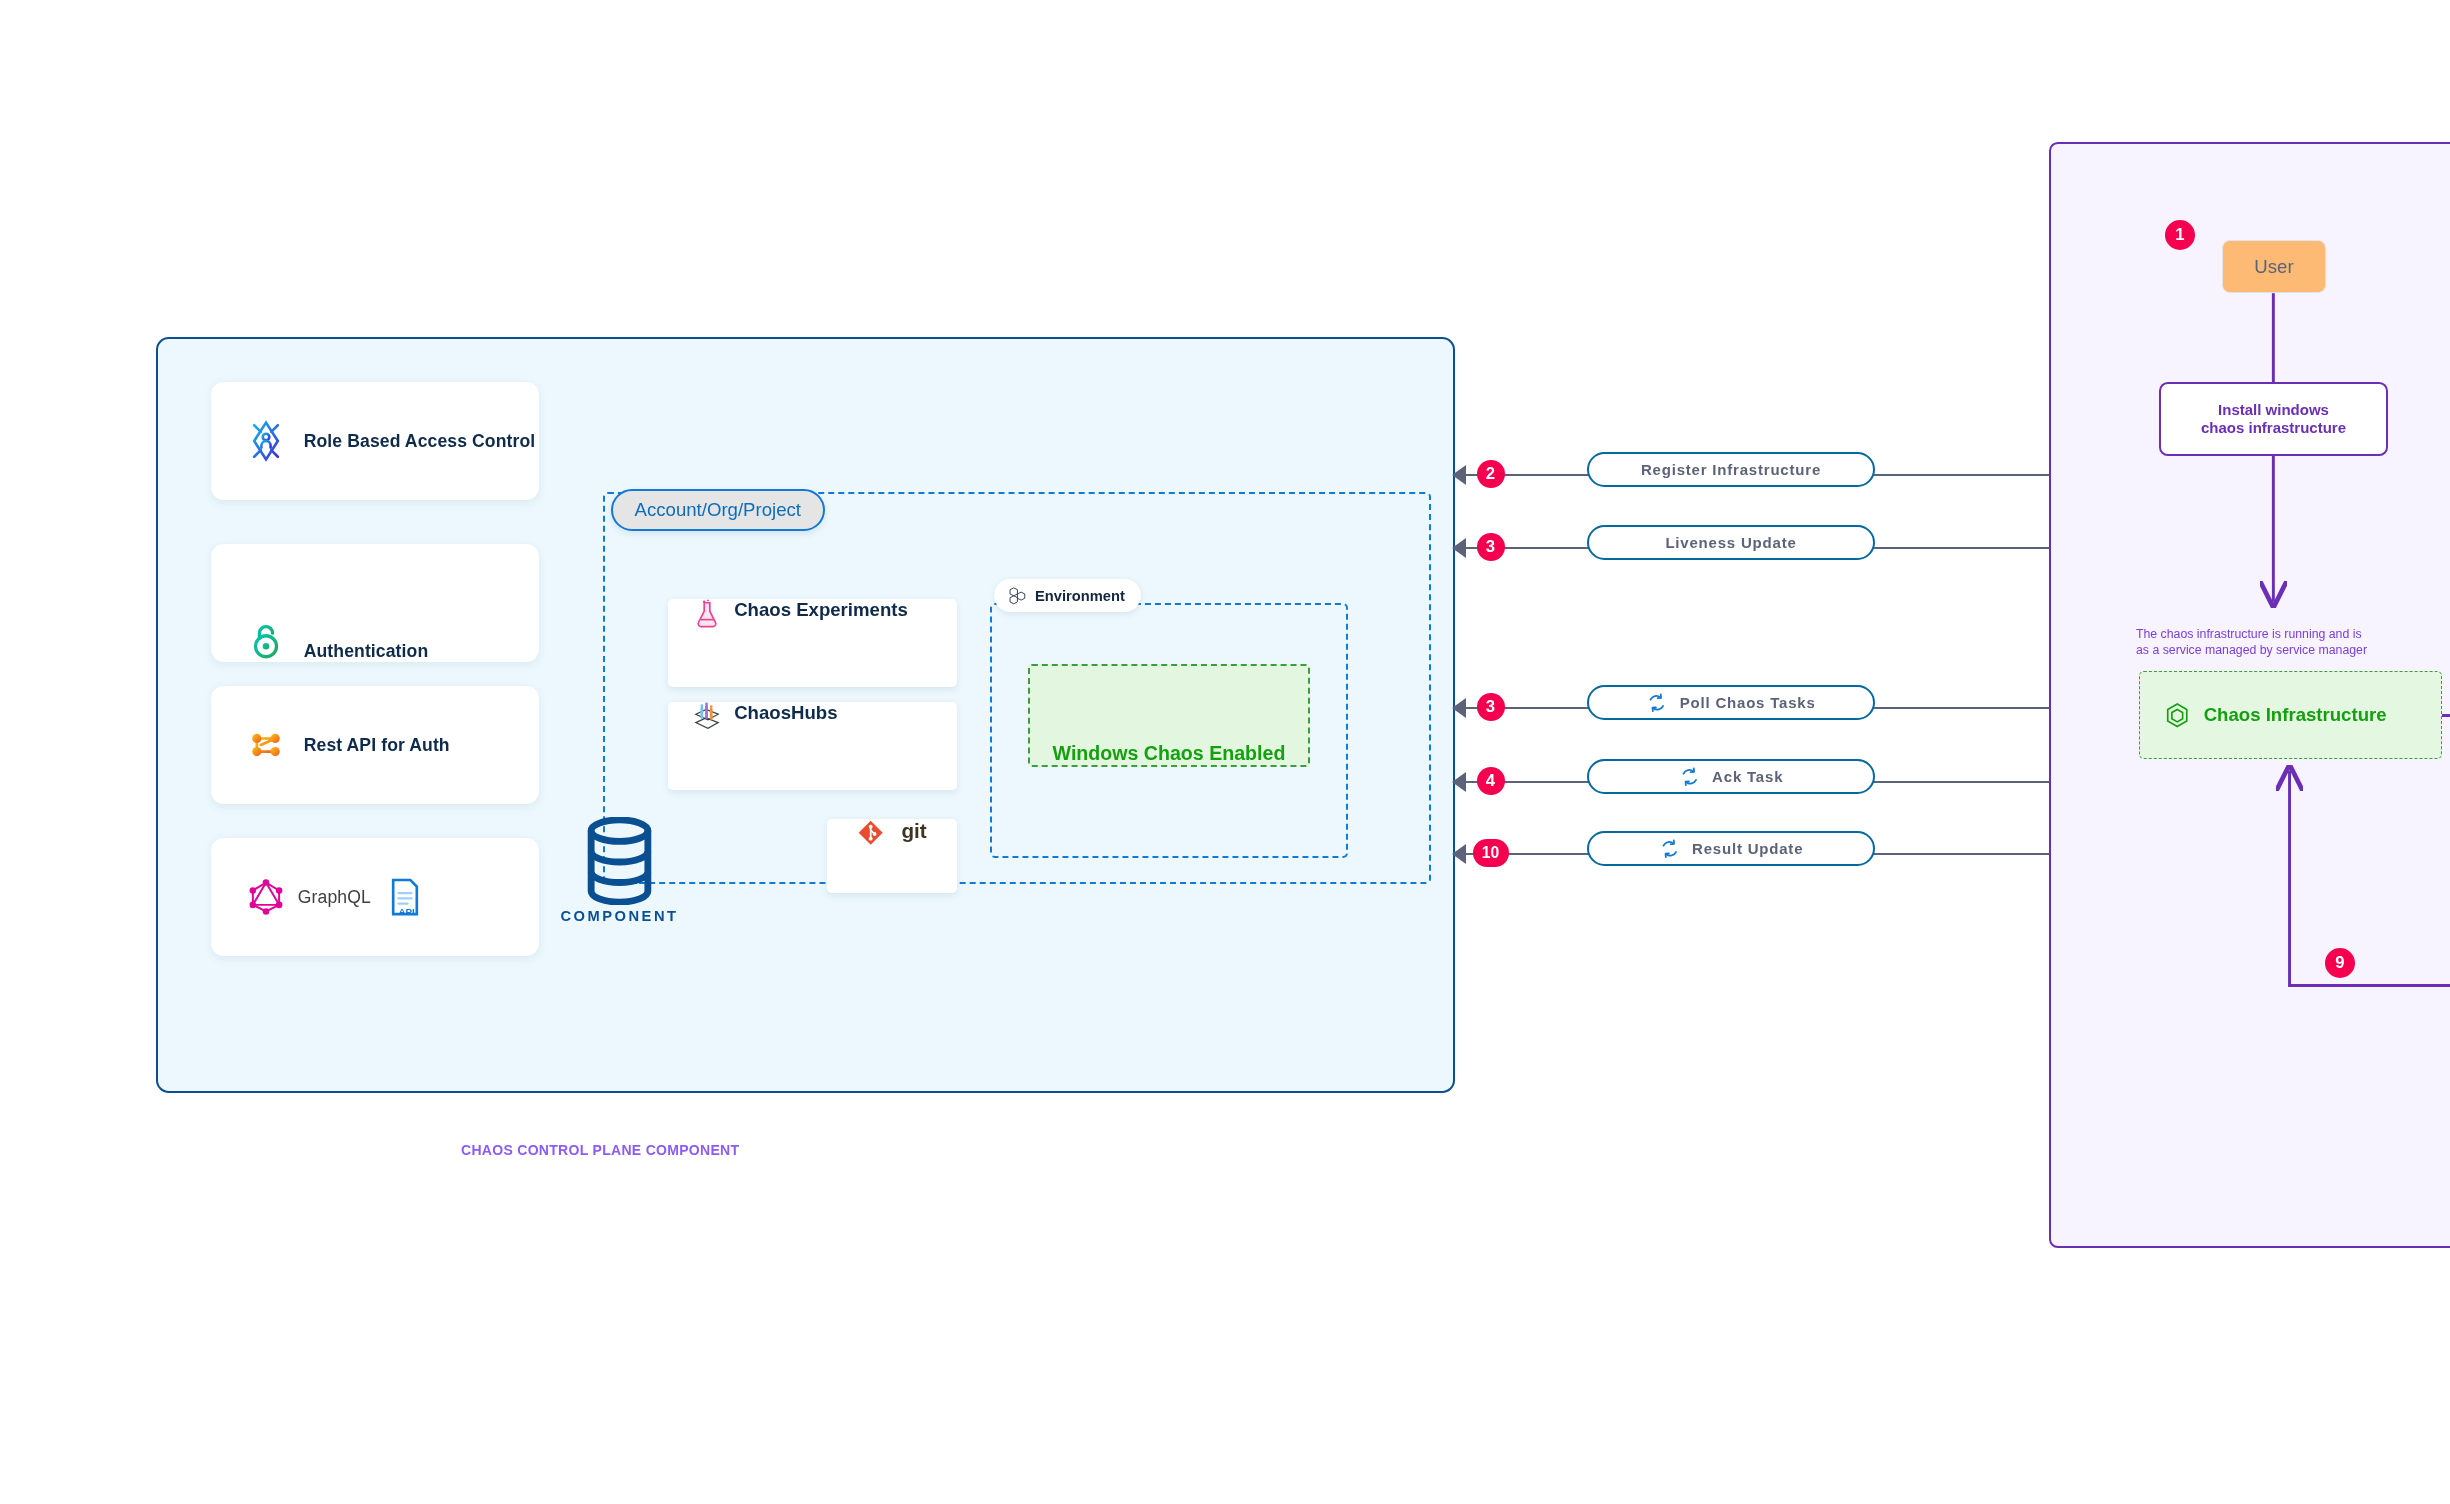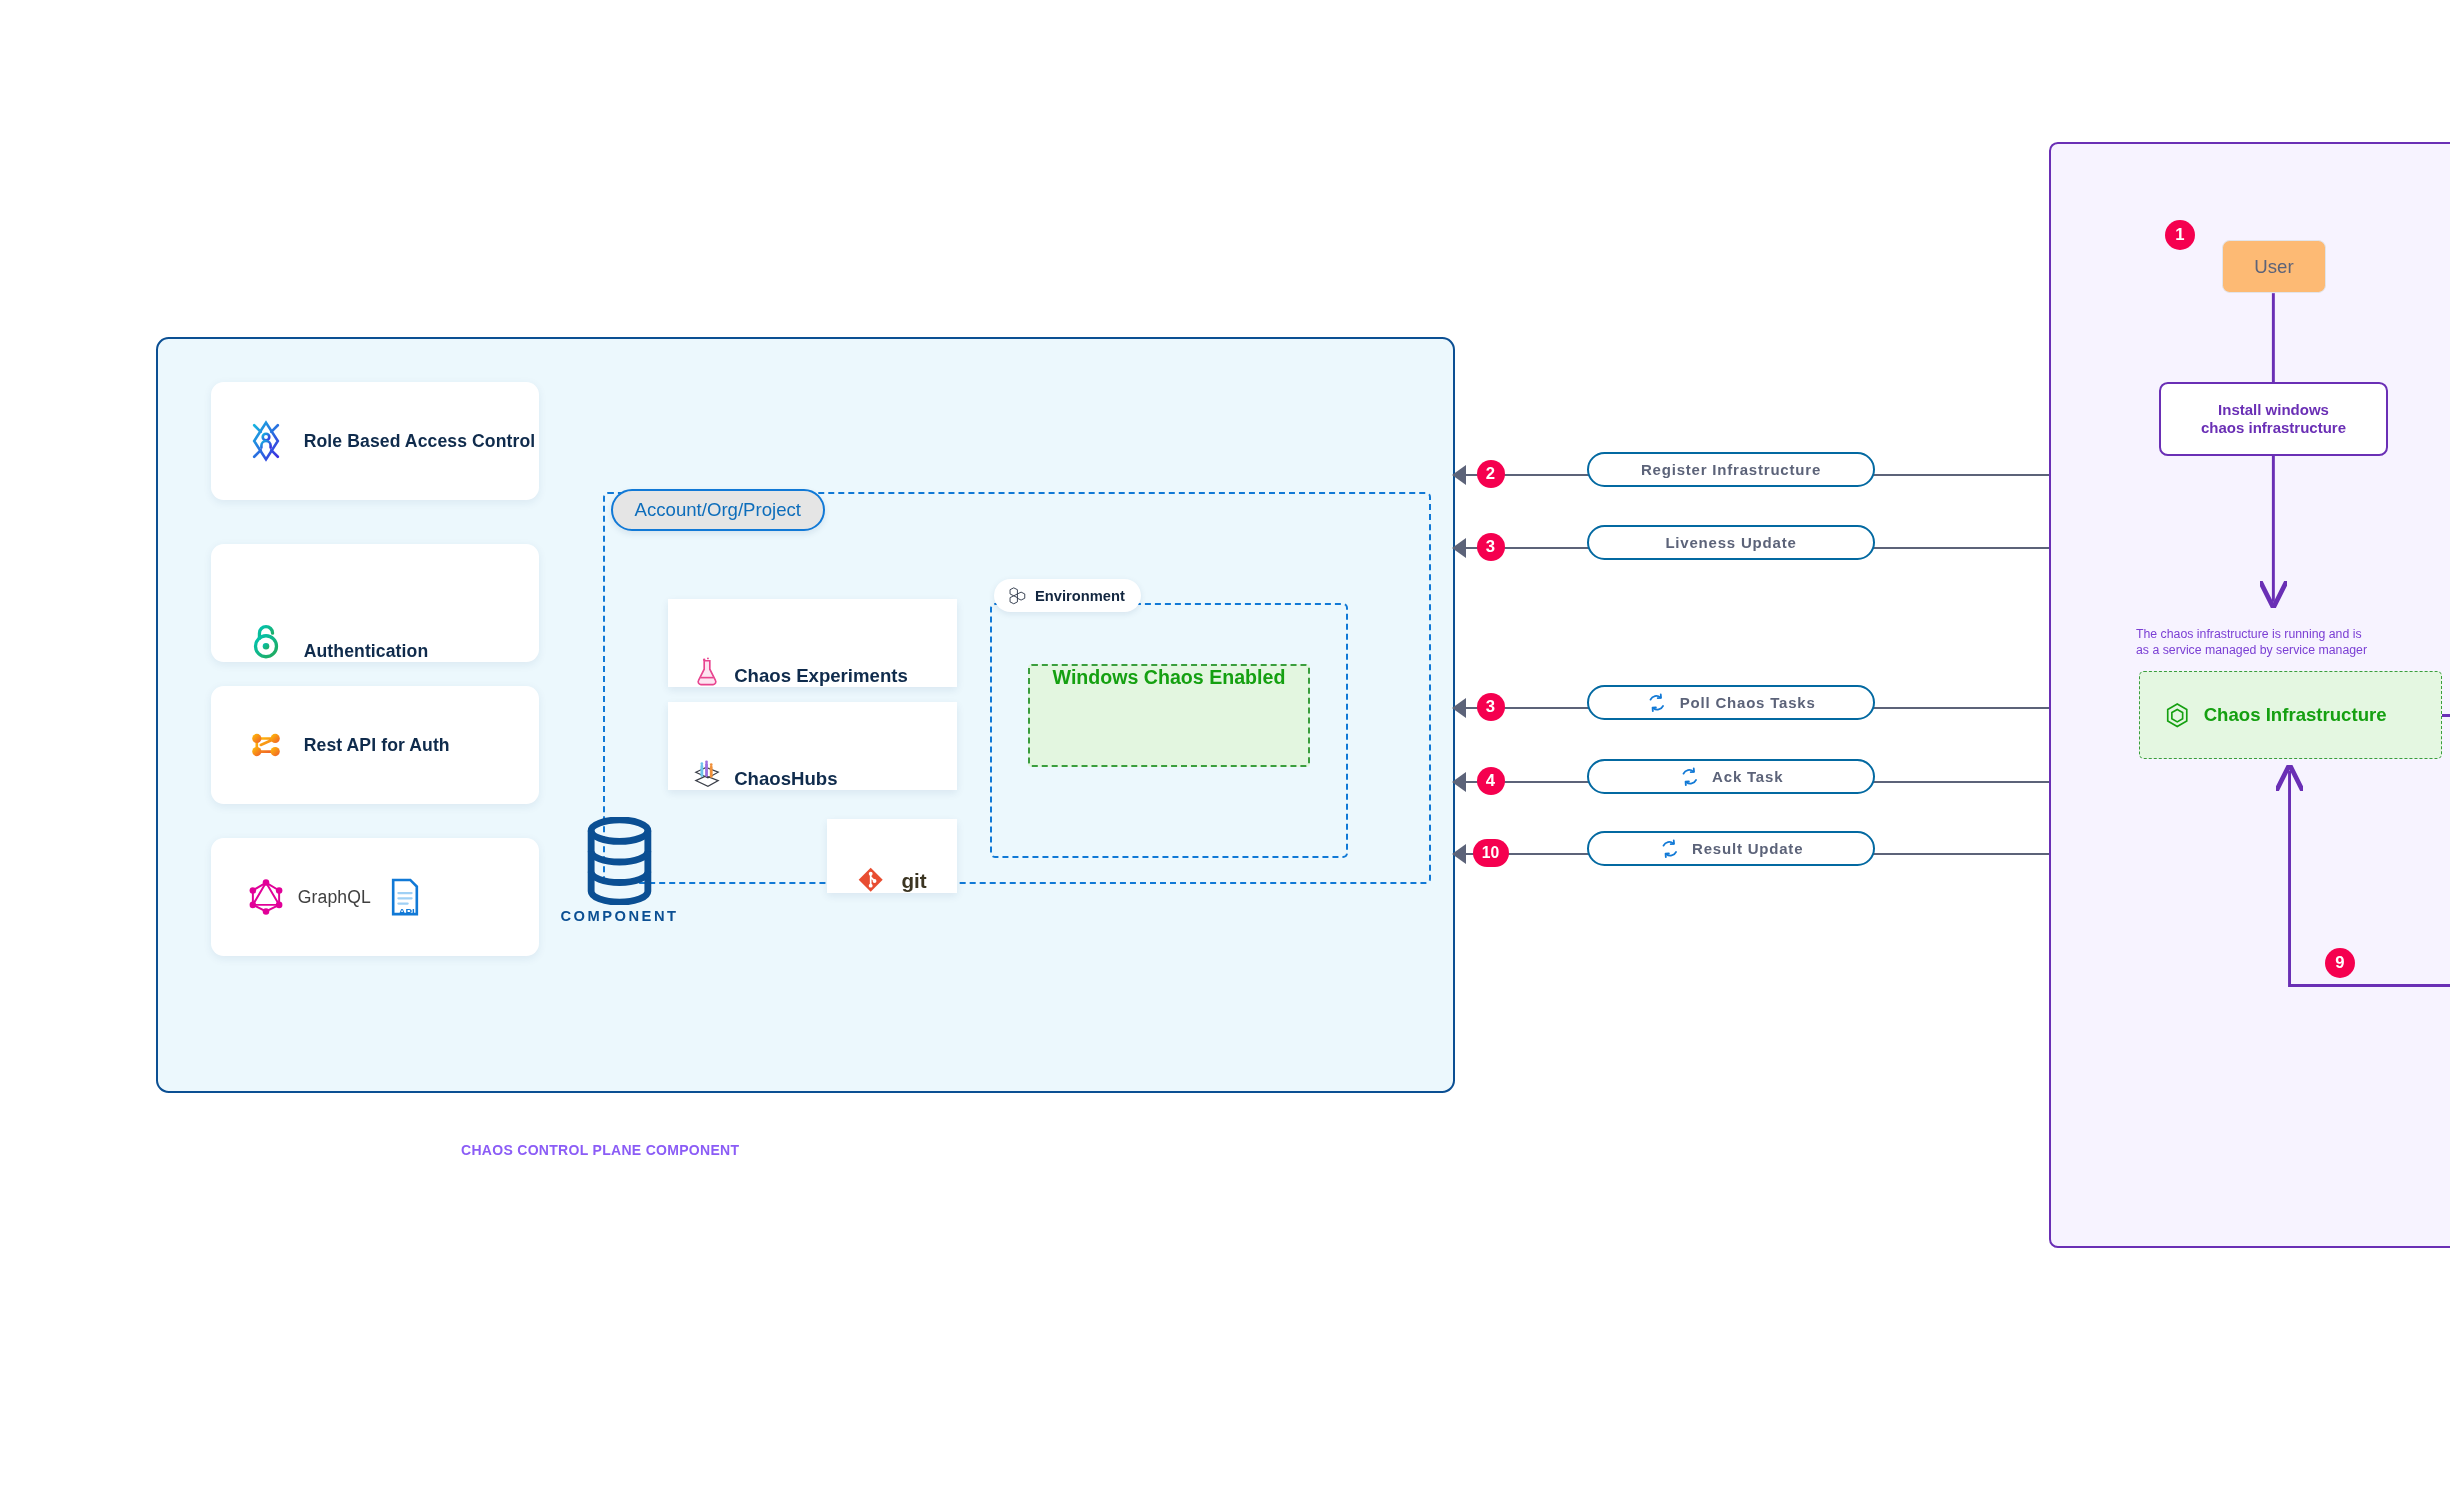--- a/index.html
+++ b/index.html
@@ -30,40 +30,40 @@
   }
   #aop-pill{
     left:611px;top:489px;height:42px;padding:0 21.6px;
     background:#e5e5e5;border:2.5px solid #1179d6;border-radius:21.6px;
     display:flex;align-items:center;justify-content:center;box-sizing:border-box;
     box-shadow:0 2.9px 6.9px rgba(20,60,110,.10);
   }
   #aop-pill span{font-size:18.6px;color:#0d6dbb;font-weight:400;white-space:nowrap;}
 
   .inner-card{
-    position:absolute;background:#ffffff;border-radius:0;
+    position:absolute;background:#ffffff;border-radius:5px;
     box-shadow:0 2.5px 7.8px rgba(20,60,110,.09);
-    display:flex;align-items:flex-end;gap:12.7px;padding-left:23.5px;box-sizing:border-box;
+    display:flex;align-items:flex-start;gap:12.7px;padding-left:23.5px;box-sizing:border-box;
   }
   .inner-card .ic-label{font-size:18.6px;font-weight:700;color:#0f2b4c;white-space:nowrap;}
 
   #env-box{
     left:990px;top:603px;width:358px;height:255px;
     border:2px dashed #1179d6;border-radius:4.9px;box-sizing:border-box;
   }
   #env-pill{
     left:994px;top:579px;height:33px;padding:0 15.7px 0 12.7px;
     background:#ffffff;border-radius:17.6px;display:flex;align-items:center;gap:8.8px;
     box-shadow:0 2px 5.9px rgba(20,60,110,.10);box-sizing:border-box;
   }
   #env-pill span{font-size:14.7px;font-weight:700;color:#12263f;white-space:nowrap;}
   #wce-box{
     left:1028px;top:664px;width:282px;height:103px;
     background:#e3f6e0;border:2px dashed #3a9e3d;border-radius:3.9px;box-sizing:border-box;
-    display:flex;align-items:flex-start;justify-content:center;text-align:center;
+    display:flex;align-items:flex-end;justify-content:center;text-align:center;
   }
   #wce-box span{font-size:19.6px;font-weight:700;color:#15a011;line-height:1.18;}
 
   #db-label{left:551px;top:908px;width:137px;text-align:center;
     font-size:14.7px;font-weight:700;color:#0b4f93;letter-spacing:2.5px;}
 
   
   .pill-row{position:absolute;left:1453px;width:603px;height:45px;}
   .pill-row .arrow-line{
     position:absolute;left:0;top:21.6px;width:603px;height:2.5px;background:#5c6379;

